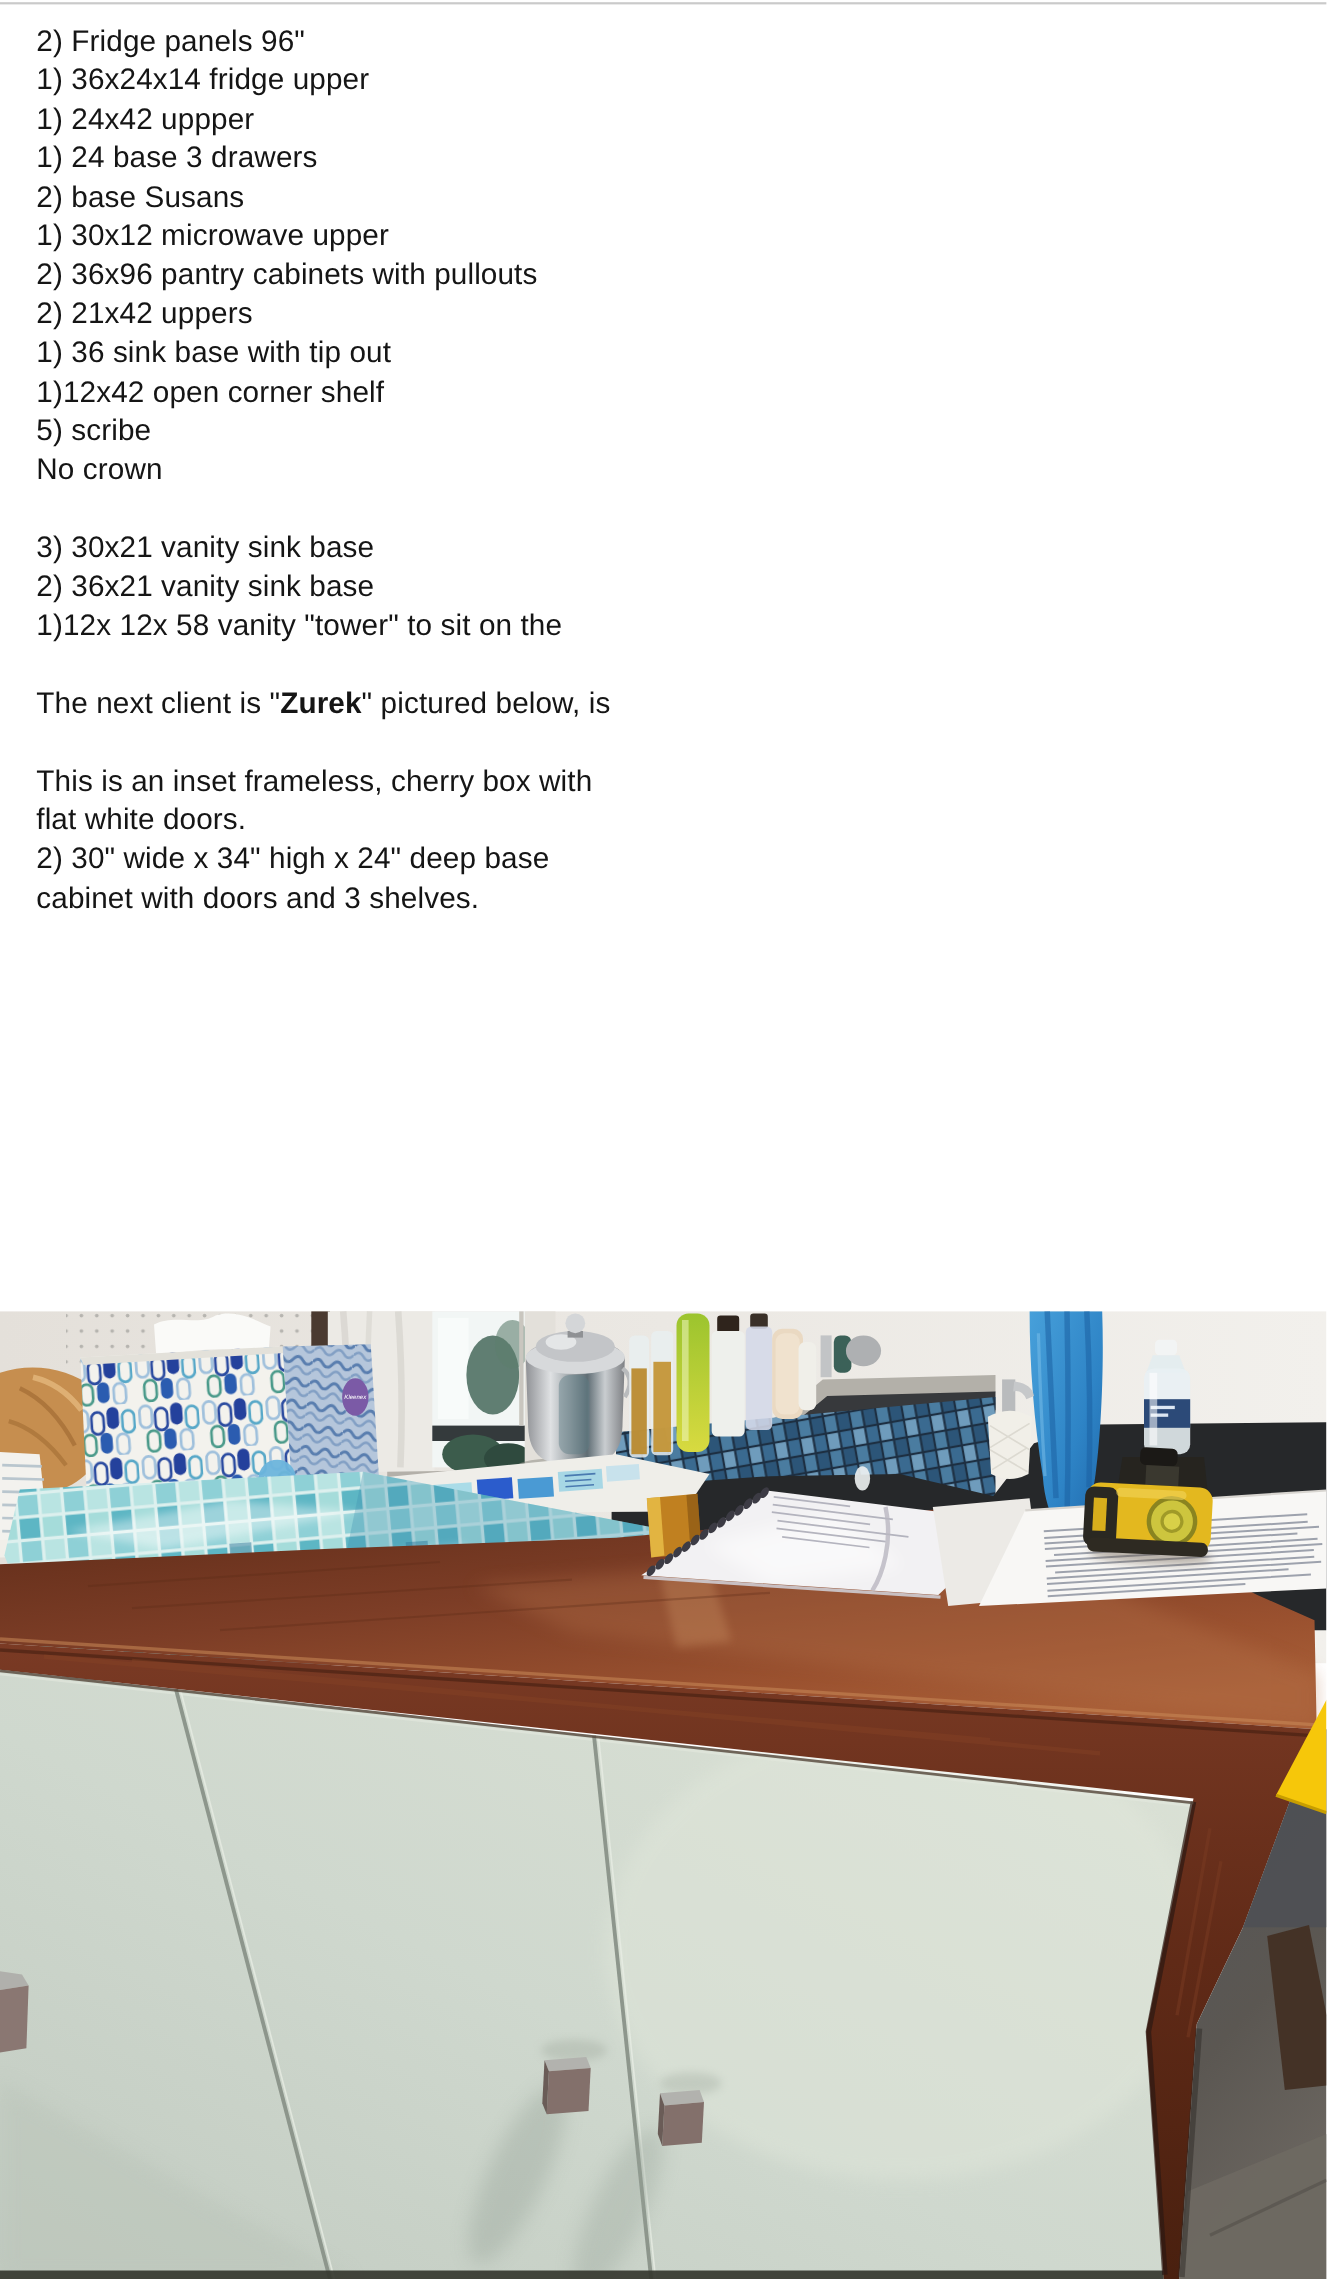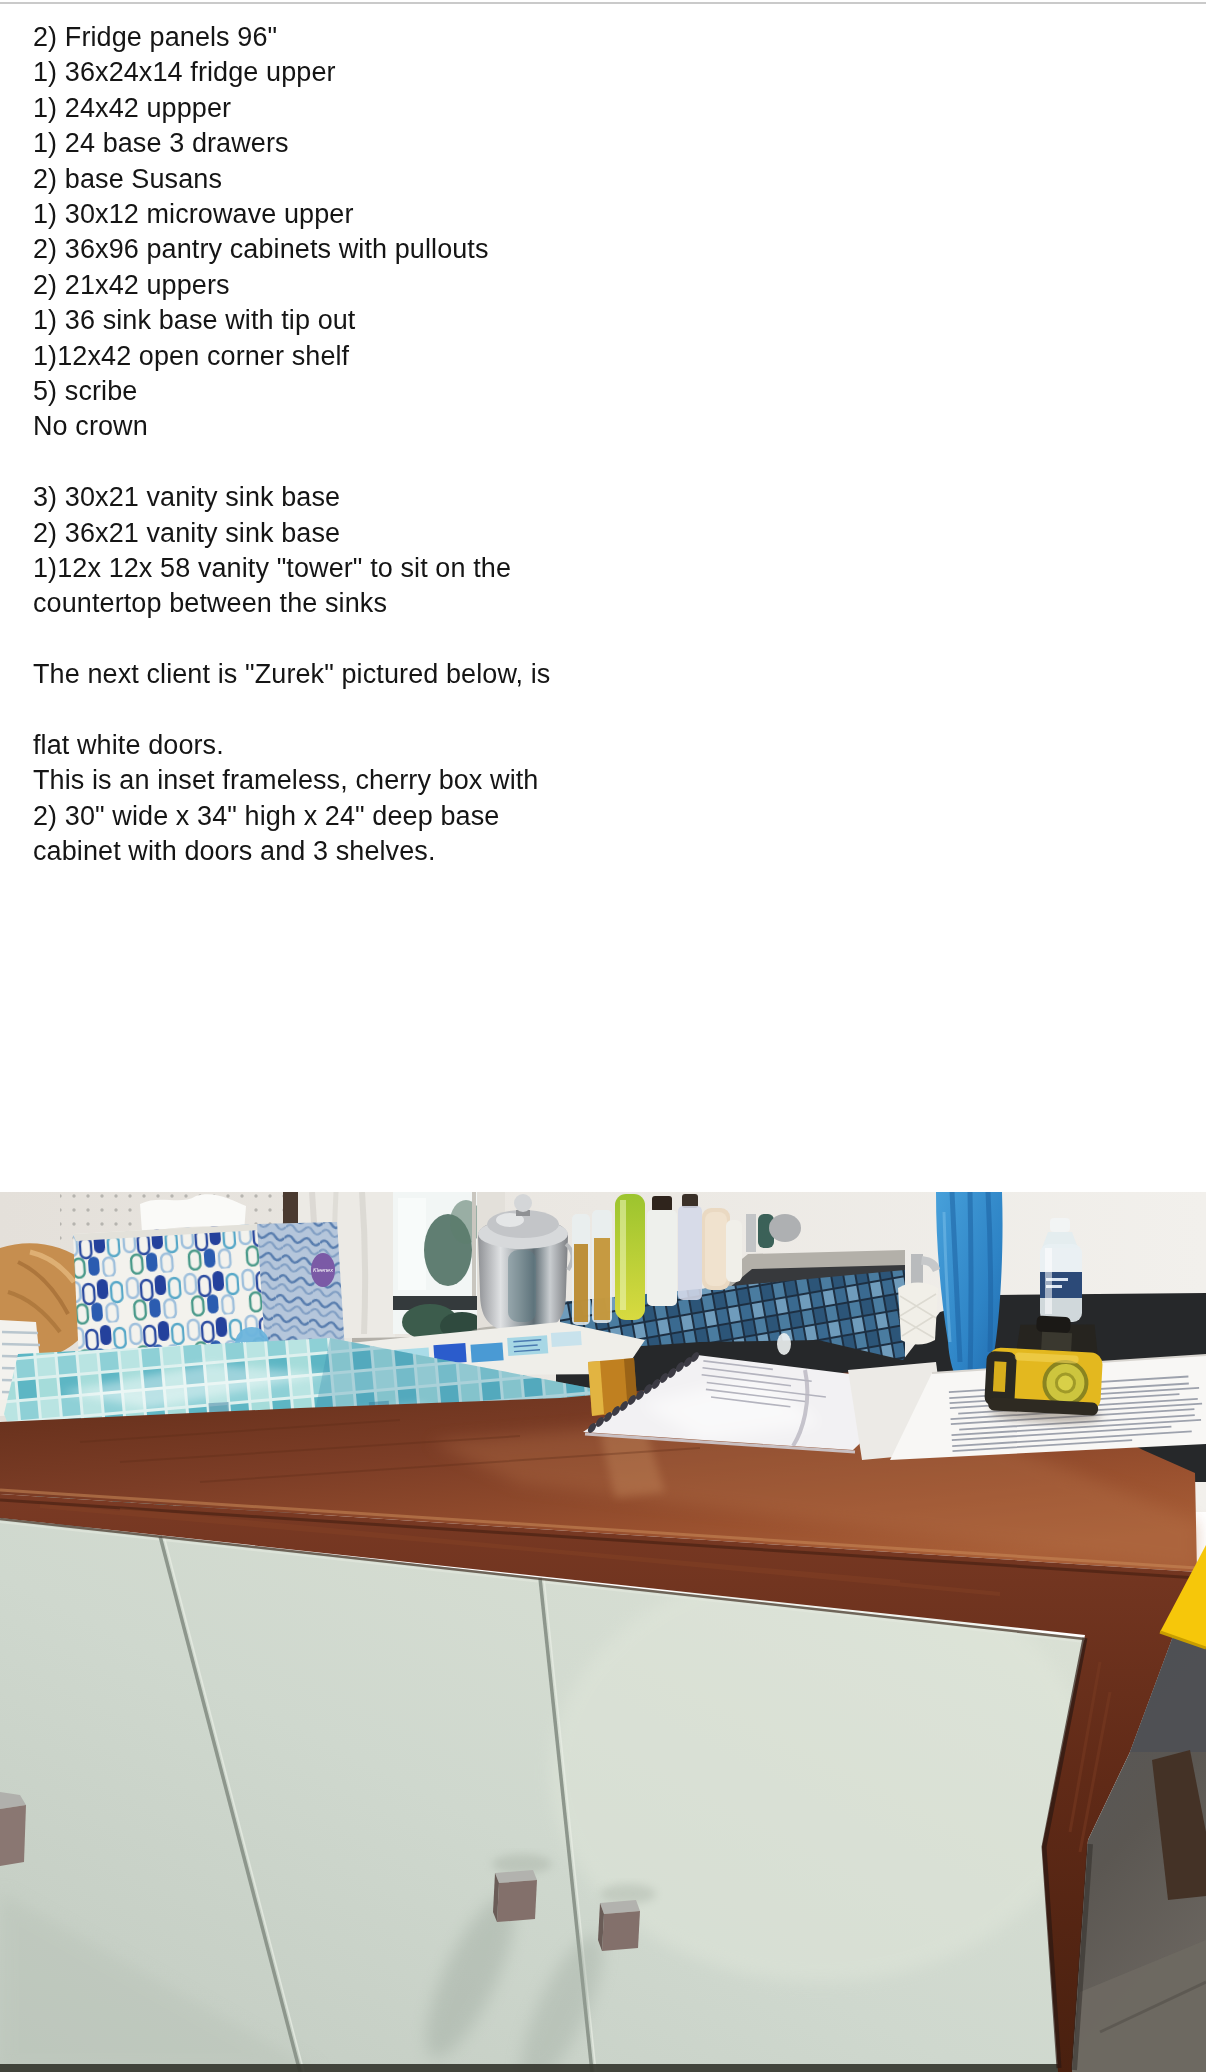--- a/index.html
+++ b/index.html
@@ -2,21 +2,21 @@
 <html><head>
 <meta charset="utf-8">
 <style>
   html,body{margin:0;padding:0;}
   body{width:1206px;height:2072px;background:#ffffff;overflow:hidden;position:relative;
        font-family:"Liberation Sans", sans-serif;}
   .divider{position:absolute;top:2px;left:0;width:1206px;height:2px;background:#cacaca;}
   .notes{position:absolute;top:20px;left:33px;width:1140px;color:#151515;
          font-size:27px;line-height:35.4px;font-weight:400;letter-spacing:0.1px;}
   .ln{min-height:35.4px;white-space:pre;}
-  .ln b{font-weight:400;}
+  .ln b{font-weight:700;}
   .photo-wrap{position:absolute;top:1192px;left:0;width:1206px;height:880px;}
   svg{display:block;}
 </style>
 </head>
 <body>
 
 <div class="divider"></div>
 
 <div class="notes">
   <div class="ln">2) Fridge panels 96"</div>
@@ -28,26 +28,25 @@
   <div class="ln">2) 36x96 pantry cabinets with pullouts</div>
   <div class="ln">2) 21x42 uppers</div>
   <div class="ln">1) 36 sink base with tip out</div>
   <div class="ln">1)12x42 open corner shelf</div>
   <div class="ln">5) scribe</div>
   <div class="ln">No crown</div>
   <div class="ln"></div>
   <div class="ln">3) 30x21 vanity sink base</div>
   <div class="ln">2) 36x21 vanity sink base</div>
   <div class="ln">1)12x 12x 58 vanity "tower" to sit on the</div>
-  <div class="ln">countertop between the sinks</div>
   <div class="ln"></div>
   <div class="ln"><span>The next client is "</span><b>Zurek</b><span>" pictured below, is</span></div>
   <div class="ln"></div>
+  <div class="ln">This is an inset frameless, cherry box with</div>
   <div class="ln">flat white doors.</div>
-  <div class="ln">This is an inset frameless, cherry box with</div>
   <div class="ln">2) 30" wide x 34" high x 24" deep base</div>
   <div class="ln">cabinet with doors and 3 shelves.</div>
 </div>
 
 <div class="photo-wrap">
 <svg width="1206" height="880" viewBox="0 0 1206 880" xmlns="http://www.w3.org/2000/svg">
   <defs>
     <linearGradient id="wallg" x1="0" y1="0" x2="1" y2="0">
       <stop offset="0" stop-color="#e4e0da"></stop>
           <stop offset="0.5" stop-color="#ebe8e3"></stop>

